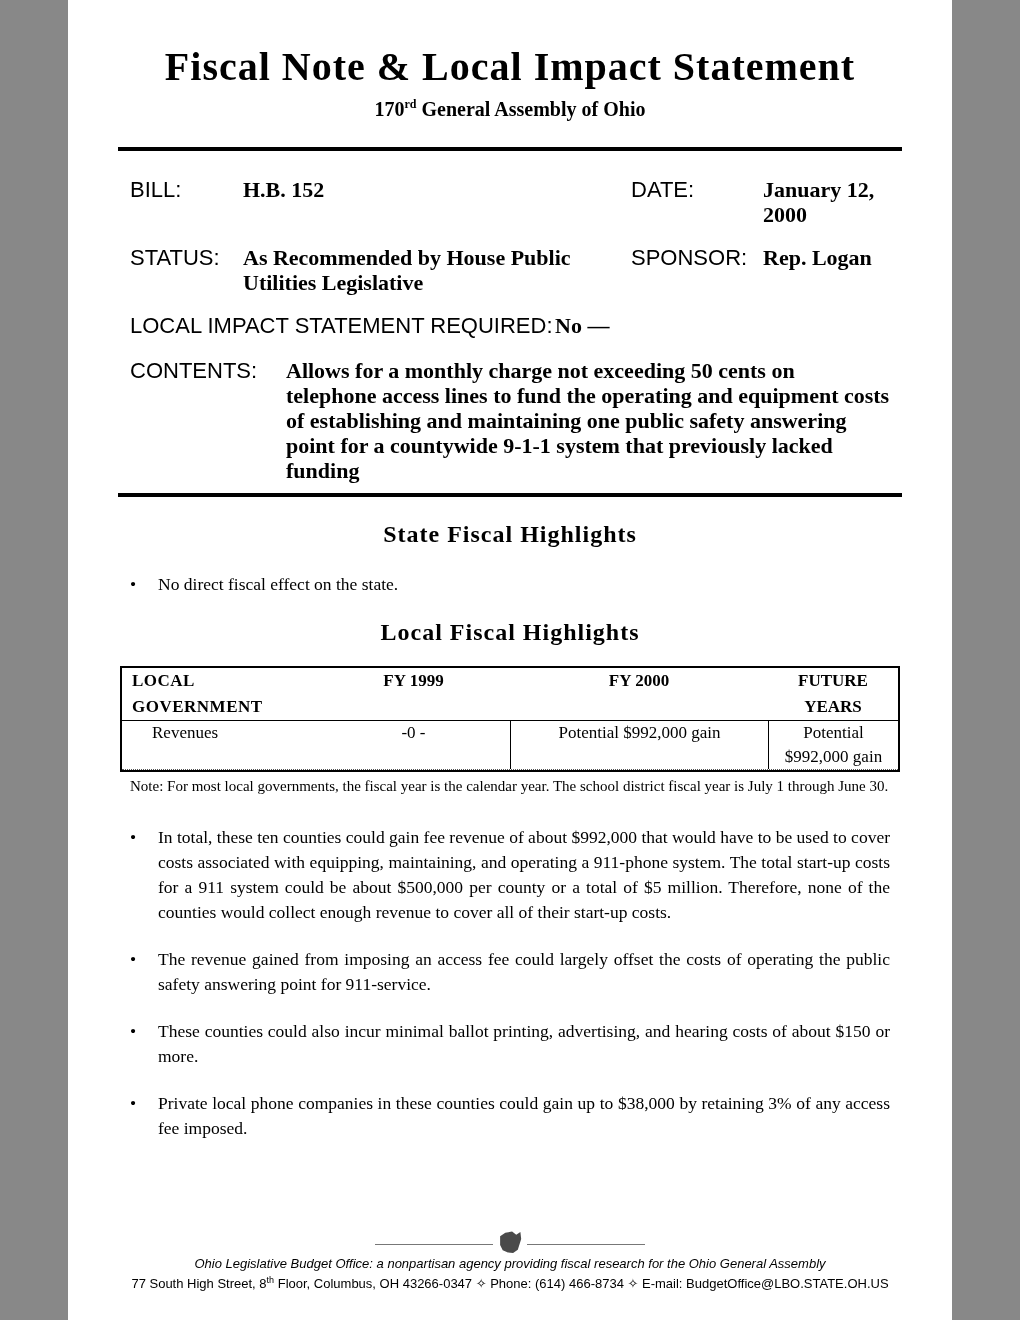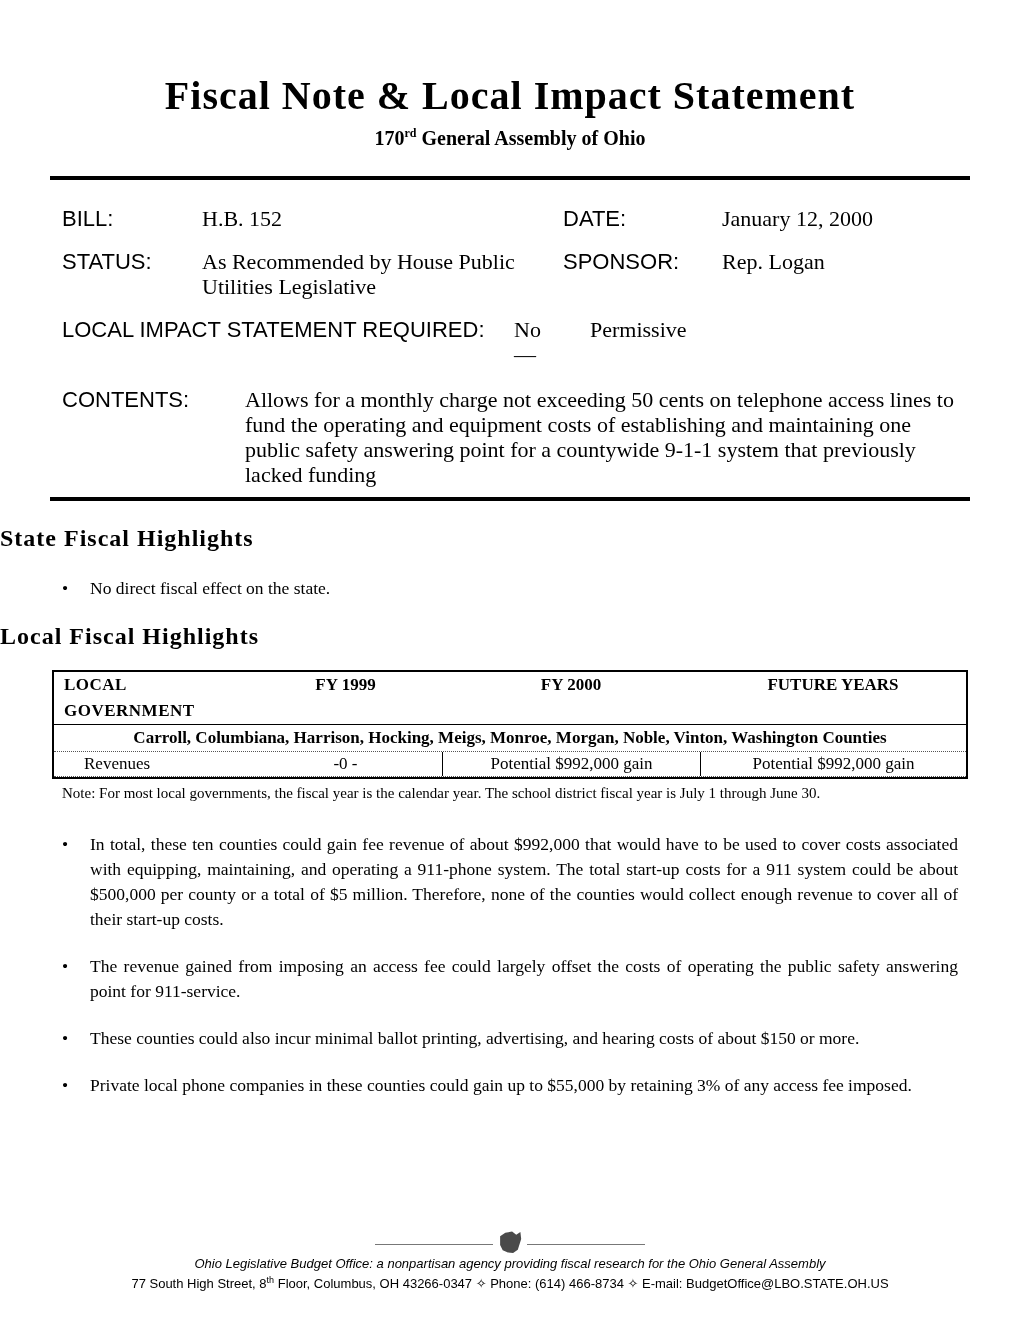--- a/index.html
+++ b/index.html
@@ -1,53 +1,53 @@
 <!DOCTYPE html>
 <html><head>
 <meta charset="utf-8">
 <style>
   html,body { margin:0; padding:0; background:#888; }
   .page {
-    width:1020px; height:1320px; margin:0 auto; background:#ffffff;
+    width:884px; height:1320px; margin:0 auto; background:#ffffff;
     position:relative; overflow:hidden; color:#000;
     font-family:"Liberation Serif", serif;
-    box-sizing:border-box; padding-top:74px;
+    box-sizing:border-box; padding-top:45px;
   }
   
   .doc-title {
     text-align:center; font-size:40px; font-weight:bold;
     letter-spacing:1px; line-height:1.1; margin:0;
   }
   .doc-subtitle {
     text-align:center; font-size:20px; font-weight:bold; margin-top:8px;
   }
   .doc-subtitle sup { font-size:12px; }
   .rule-thick {
     height:4px; background:#000; margin:26px 50px 0 50px;
   }
   
   .meta { margin:0 62px; padding-top:26px; font-size:22px; }
   .meta-label {
     font-family:"Liberation Sans", sans-serif; font-weight:normal;
   }
-  .meta-value { font-weight:normal;margin-left:27px; }
+  .meta-value { font-weight:bold; }
   .meta-row-grid {
     display:grid; grid-template-columns:113px 388px 132px 1fr;
     margin-bottom:18px; align-items:start; line-height:25px;
   }
   .meta-row-lis {
     display:grid; grid-template-columns:425px 76px 1fr;
     margin-bottom:20px; line-height:25px;
   }
   .meta-row-contents {
     display:grid; grid-template-columns:156px 1fr; line-height:25px;
   }
   
   .section-heading {
-    font-size:24px; font-weight:bold;
+    text-align:center; font-size:24px; font-weight:bold;
     letter-spacing:1px; margin-top:24px;
   }
   
   .bullet-row {
     display:flex; margin:24px 62px 0 62px; font-size:17.5px; line-height:25px;
   }
   .bullet-dot { width:28px; flex:none; }
   .bullet-text { flex:1; text-align:justify; }
   .bullet-text.no-justify { text-align:left; }
   
@@ -111,21 +111,20 @@
     </div>
     <div class="meta-row-grid">
       <span class="meta-label">STATUS:</span>
       <span class="meta-value">As Recommended by House Public Utilities Legislative</span>
       <span class="meta-label">SPONSOR:</span>
       <span class="meta-value">Rep. Logan</span>
     </div>
     <div class="meta-row-lis">
       <span class="meta-label">LOCAL IMPACT STATEMENT REQUIRED:</span>
       <span class="meta-value">No —</span>
-      <span class="meta-value">Permissive</span>
     </div>
     <div class="meta-row-contents">
       <span class="meta-label">CONTENTS:</span>
       <span class="meta-value">Allows for a monthly charge not exceeding 50 cents on telephone access lines to fund the operating and equipment costs of establishing and maintaining one public safety answering point for a countywide 9-1-1 system that previously lacked funding</span>
     </div>
   </div>
 
   <div class="rule-thick" style="margin-top:10px;"></div>
 
   <div class="section-heading">State Fiscal Highlights</div>
@@ -136,21 +135,20 @@
 
   <div class="section-heading" style="margin-top:22px;">Local Fiscal Highlights</div>
 
   <div class="fiscal-table">
     <div class="t-header">
       <span class="c1">LOCAL GOVERNMENT</span>
       <span class="c2">FY 1999</span>
       <span class="c3">FY 2000</span>
       <span class="c4">FUTURE YEARS</span>
     </div>
-    <div class="t-group">Carroll, Columbiana, Harrison, Hocking, Meigs, Monroe, Morgan, Noble, Vinton, Washington Counties</div>
     <div class="t-row dotted">
       <span class="c1">Revenues</span>
       <span class="c2">-0 -</span>
       <span class="c3">Potential $992,000 gain</span>
       <span class="c4">Potential $992,000 gain</span>
     </div>
   </div>
   <div class="table-note">Note: For most local governments, the fiscal year is the calendar year. The school district fiscal year is July 1 through June 30.</div>
 
   <div class="bullet-row" style="margin-top:30px;">
@@ -160,21 +158,21 @@
   <div class="bullet-row" style="margin-top:22px;">
     <span class="bullet-dot">•</span>
     <span class="bullet-text">The revenue gained from imposing an access fee could largely offset the costs of operating the public safety answering point for 911-service.</span>
   </div>
   <div class="bullet-row" style="margin-top:22px;">
     <span class="bullet-dot">•</span>
     <span class="bullet-text">These counties could also incur minimal ballot printing, advertising, and hearing costs of about $150 or more.</span>
   </div>
   <div class="bullet-row" style="margin-top:22px;">
     <span class="bullet-dot">•</span>
-    <span class="bullet-text">Private local phone companies in these counties could gain up to $55,000 by retaining 3% of any access fee imposed.</span>
+    <span class="bullet-text">Private local phone companies in these counties could gain up to $38,000 by retaining 3% of any access fee imposed.</span>
   </div>
 
   <div class="footer">
     <div class="footer-rule">
       <span class="footer-icon">
         <svg width="28" height="26" viewBox="0 0 100 100" aria-hidden="true">
           <polygon fill="#4a4a4a" points="12,28 32,14 58,10 74,22 90,12 93,38 87,58 80,80 62,92 42,90 22,82 12,62"></polygon>
         </svg>
       </span>
     </div>

